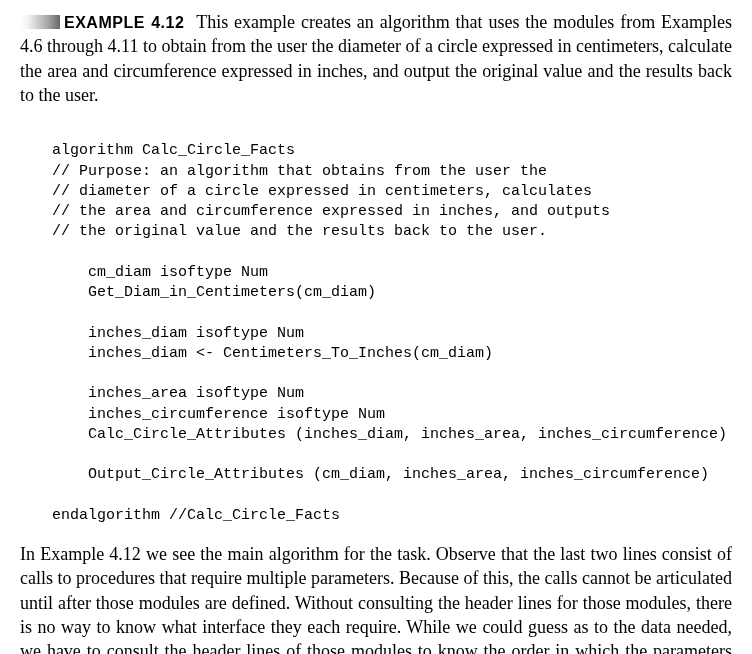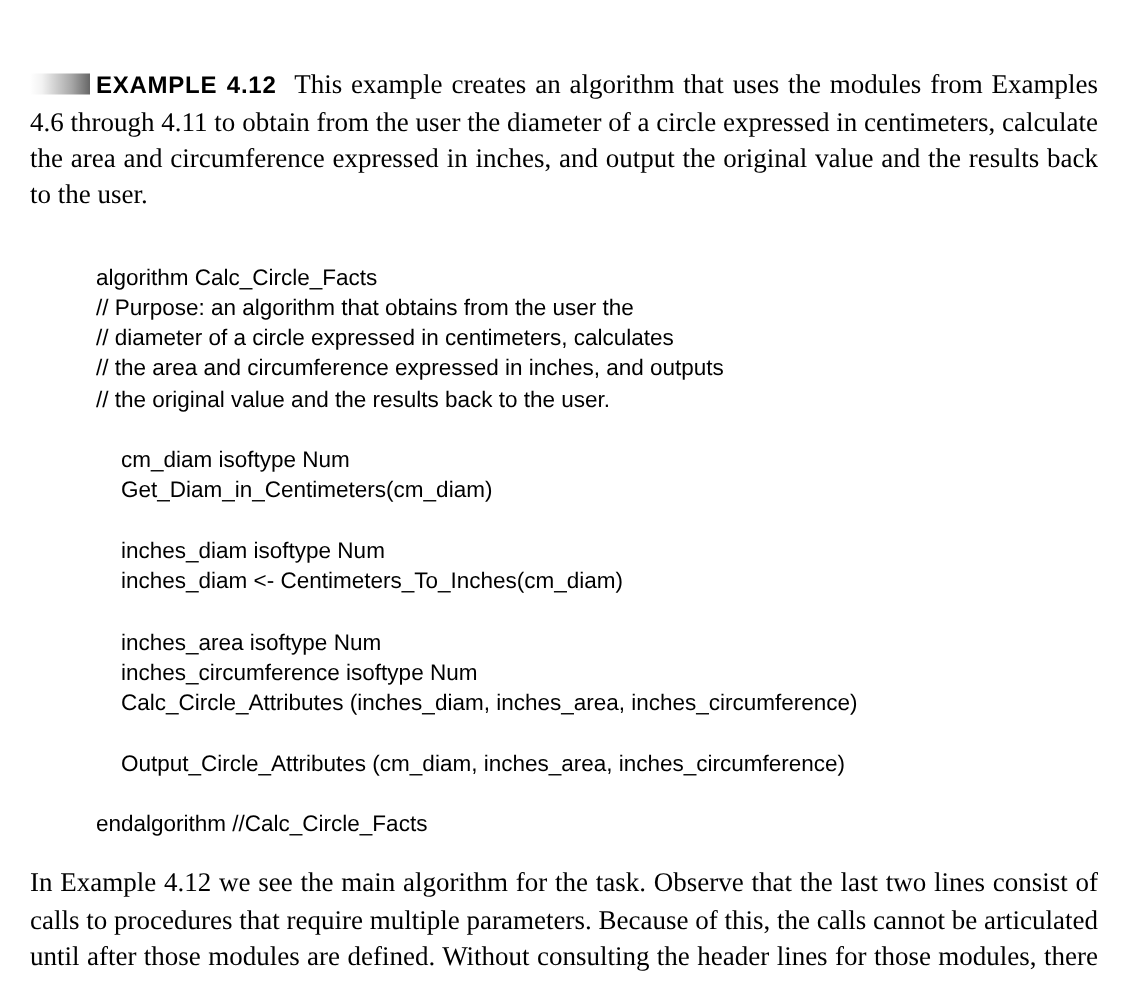--- a/index.html
+++ b/index.html
@@ -13,21 +13,20 @@
     font-family: Georgia, 'Times New Roman', serif;
     color: #000;
     box-sizing: border-box;
     padding: 10px 20px 10px 20px;
     line-height: 1.35;
   }
   .intro {
     font-size: 18px;
     text-align: justify;
     margin-bottom: 14px;
-    margin-top: 34px;
   }
   .marker {
     display: inline-block;
     width: 40px;
     height: 14px;
     vertical-align: middle;
     margin-right: 4px;
     background: linear-gradient(to right,
       rgba(0,0,0,0) 0%,
       rgba(0,0,0,0.05) 20%,
@@ -36,25 +35,25 @@
     position: relative;
     top: -2px;
   }
   .ex-label {
     font-family: 'Arial Black', Arial, sans-serif;
     font-weight: 900;
     letter-spacing: 0.5px;
     font-size: 16px;
   }
   .code {
-    font-family: Liberation Sans, sans-serif;
+    font-family: Liberation Mono, monospace;
     font-size: 15px;
     white-space: pre;
     line-height: 1.35;
-    margin-left: 44px;
+    margin-left: 32px;
     margin-bottom: 16px;
     position: relative;
   }
   .outro {
     font-size: 18px;
     text-align: justify;
   }
   .ital {
   }
 </style>

